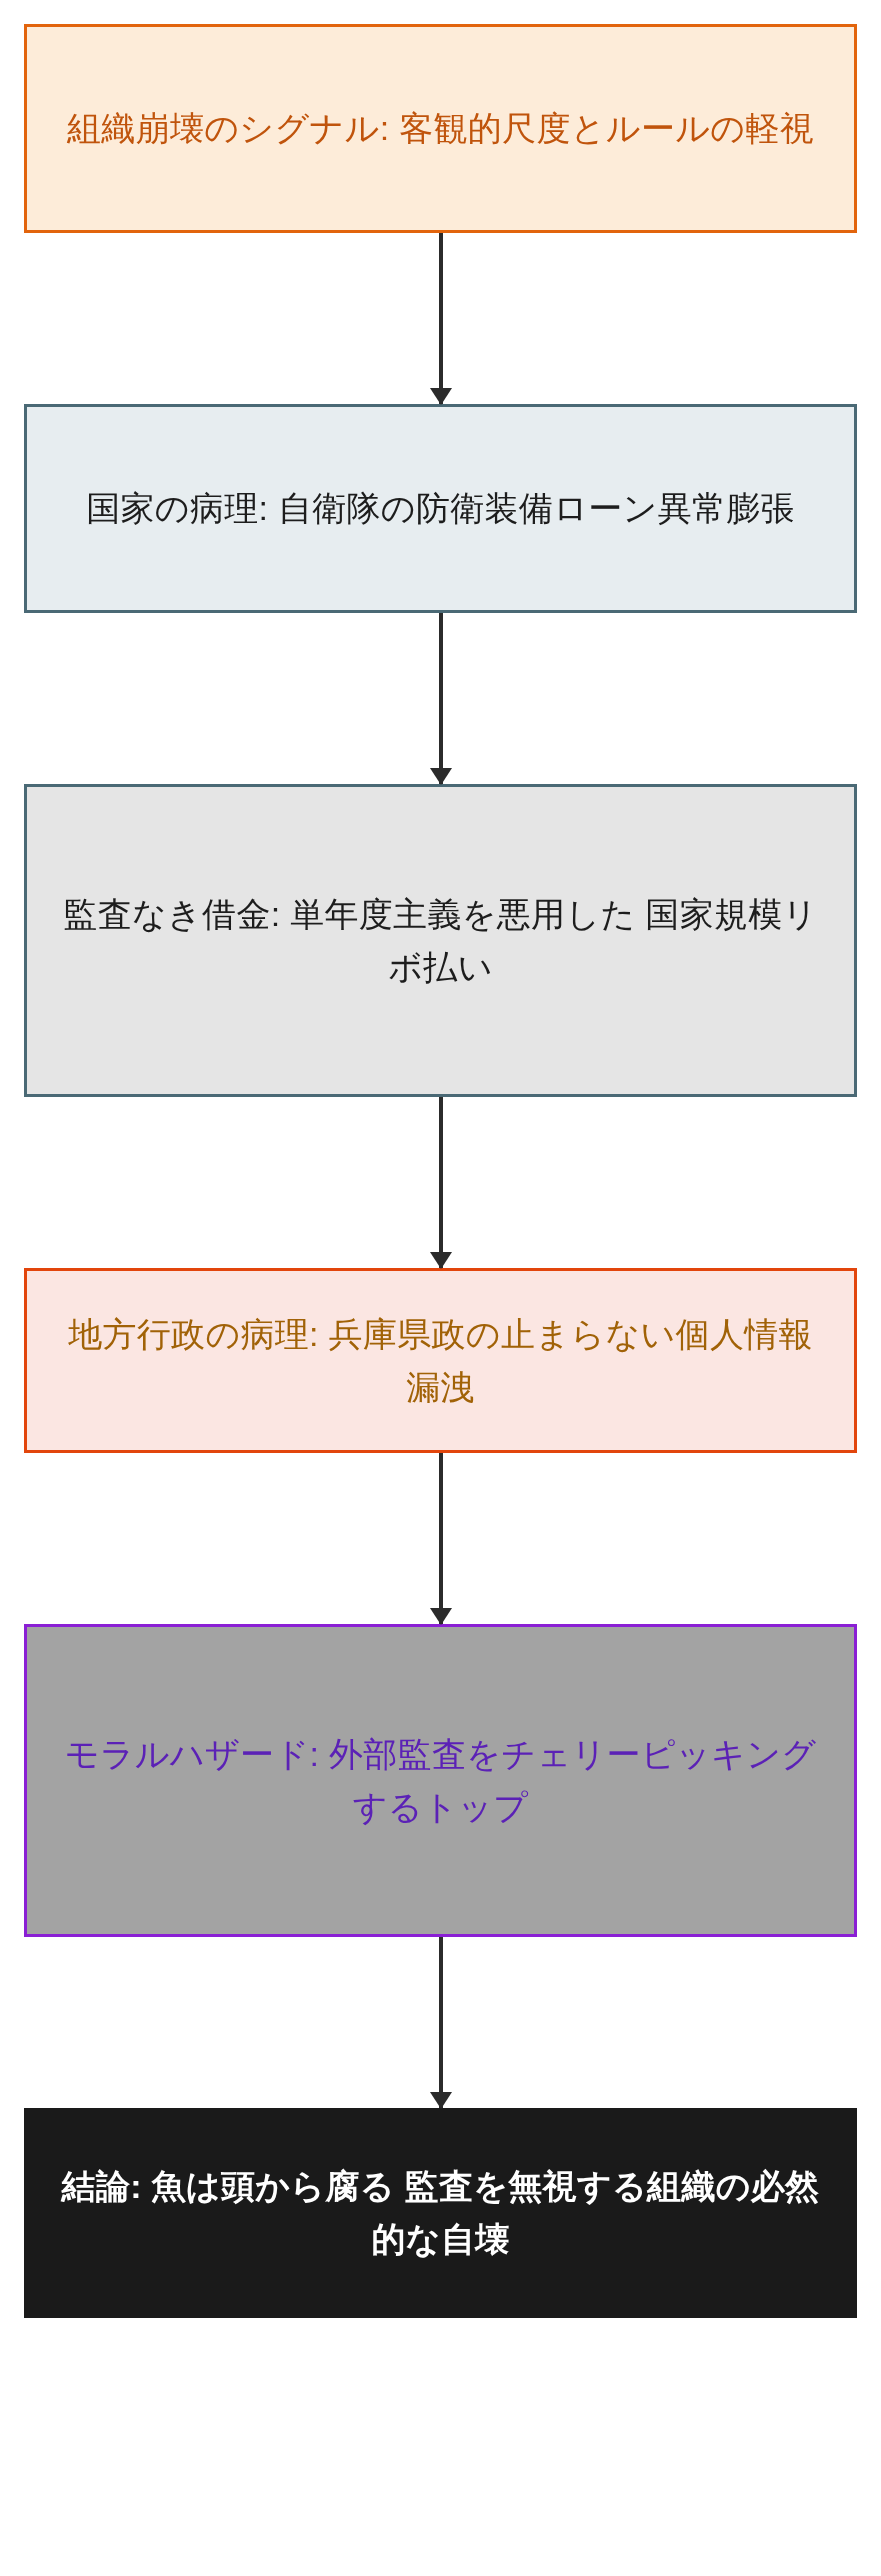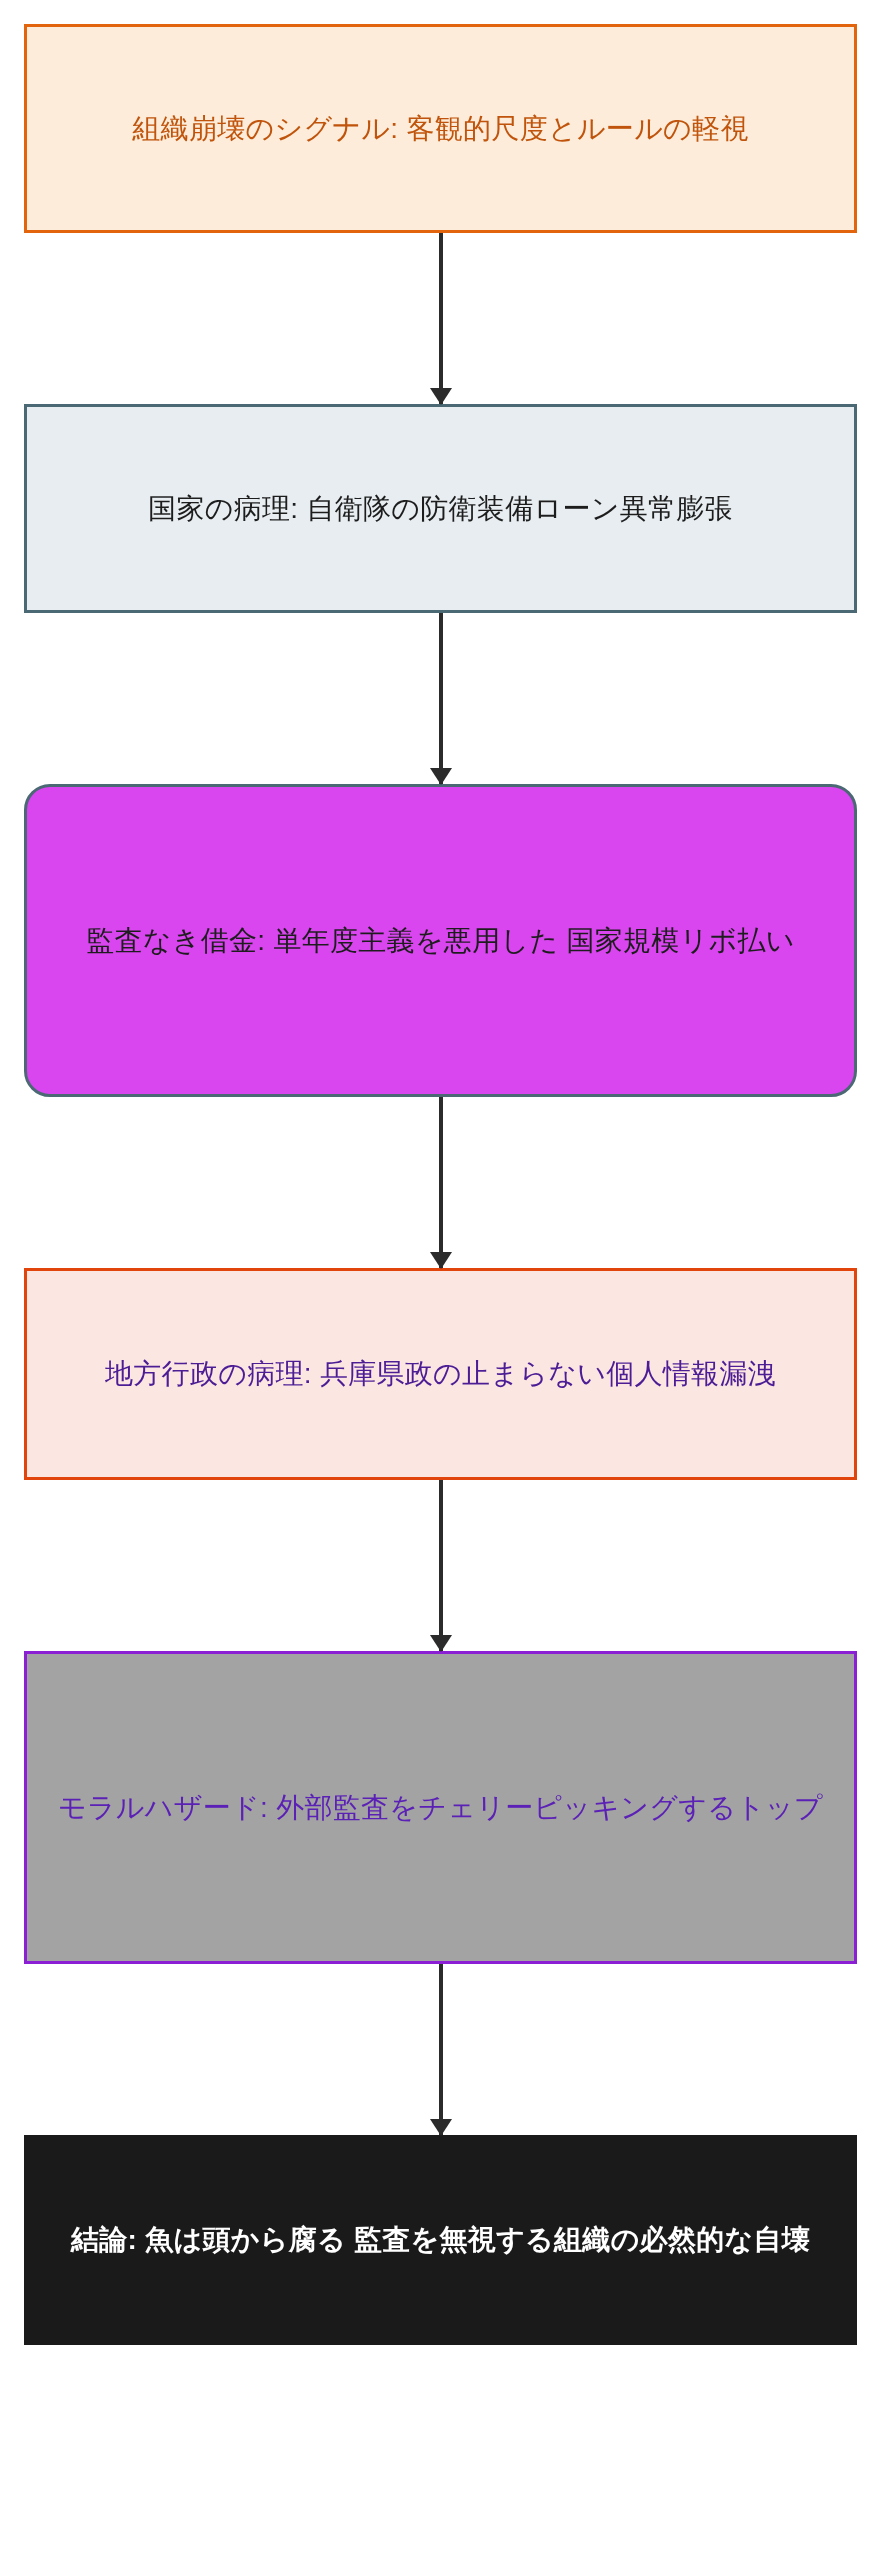--- a/index.html
+++ b/index.html
@@ -26,31 +26,31 @@
     width: 833px;
     box-sizing: border-box;
     border-style: solid;
     border-width: 3.4px;
     display: flex;
     align-items: center;
     justify-content: center;
     text-align: center;
     padding: 14.8px 29.5px;
     line-height: 1.55;
-    font-size: 28px;
+    font-size: 34px;
     letter-spacing: 0.3px;
   }
   .node .node-text {
     display: block;
     width: 100%;
   }
   .n-signal  { background:#fdecd9; border-color:#e2640c; color:#c0540c; height: 209px; }
   .n-state   { background:#e7edf0; border-color:#4a6975; color:#1d1d1d; height: 209px; }
-  .n-audit   { background:#d946ef; border-color:#4a6975; color:#1d1d1d; height: 313px; border-radius: 26px; }
-  .n-local   { background:#fbe6e2; border-color:#e2450c; color:#4c1d95; height: 212px; }
+  .n-audit   { background:#e5e5e5; border-color:#4a6975; color:#1d1d1d; height: 313px; }
+  .n-local   { background:#fbe6e2; border-color:#e2450c; color:#a16207; height: 185px; }
   .n-moral   { background:#a3a3a3; border-color:#8a1fd4; color:#5b21b6; height: 313px; }
   .n-concl   { background:#1a1a1a; border-color:#1a1a1a; color:#ffffff; height: 210px; font-weight: bold; }
 
   .arrow {
     width: 4px;
     position: relative;
     display: flex;
     justify-content: center;
   }
   .arrow .line {

